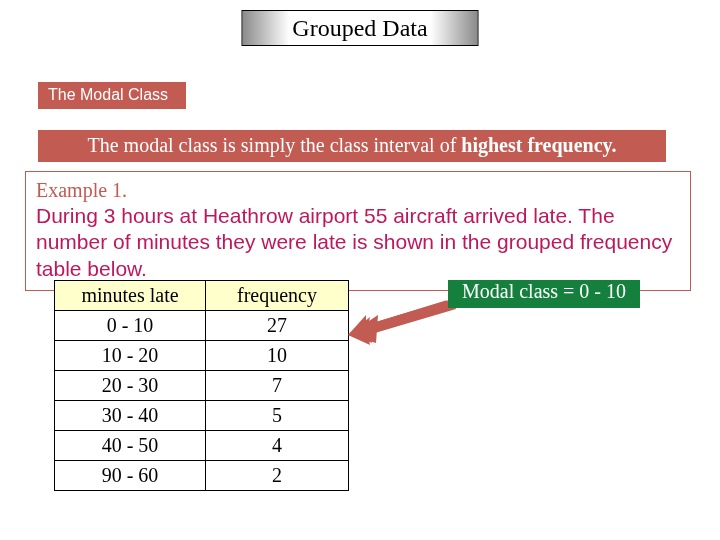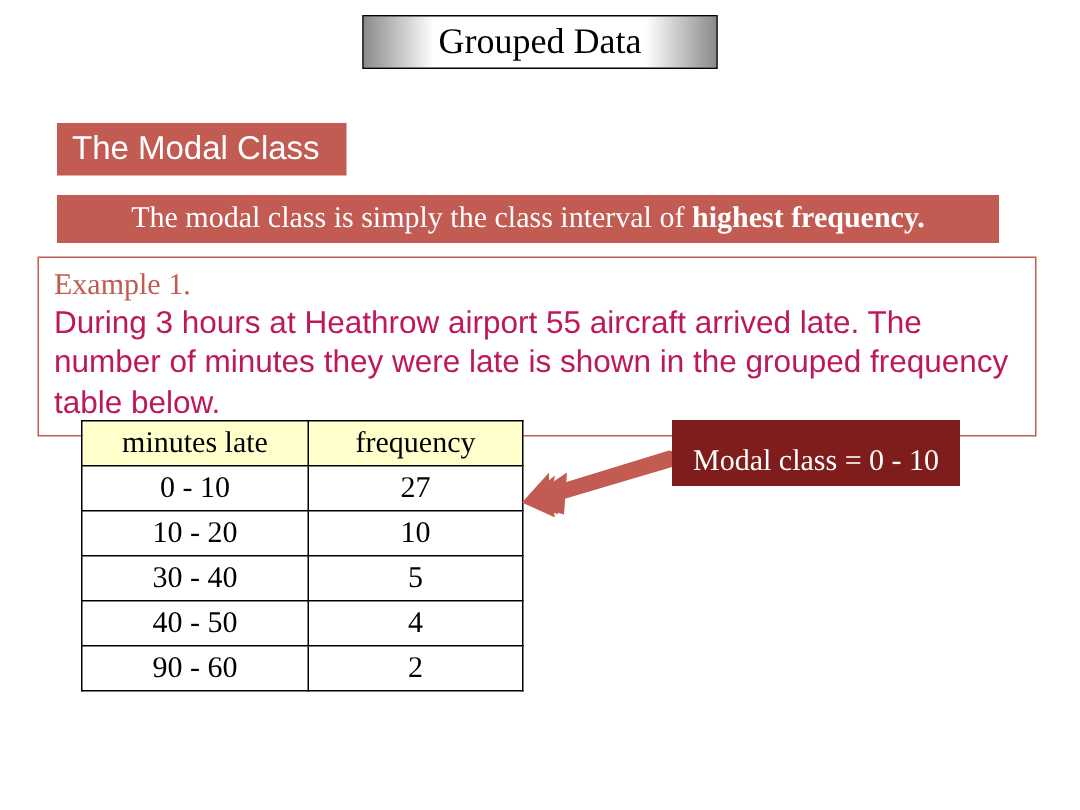--- a/index.html
+++ b/index.html
@@ -28,21 +28,21 @@
     font-size: 24px;
     color: #000;
     text-align: right;
   }
   .subtitle {
     position: absolute;
     top: 82px;
     left: 38px;
     background: #c25b52;
     color: #fff;
-    font-size: 22px;
+    font-size: 16px;
     padding: 4px 18px 5px 10px;
     font-family: "Segoe UI", Arial, sans-serif;
   }
   .definition-bar {
     position: absolute;
     top: 130px;
     left: 38px;
     width: 628px;
     background: #c25b52;
     color: #fff;
@@ -90,25 +90,25 @@
   .freq-table th {
     background: #ffffcc;
     font-weight: normal;
   }
   .freq-table .col-min { width: 148px; }
   .freq-table .col-freq { width: 140px; }
   .callout {
     position: absolute;
     top: 280px;
     left: 448px;
-    background: #7f1d1d;
+    background: #15803d;
     color: #fff;
     font-family: "Times New Roman", serif;
     font-size: 20px;
-    padding: 16px 14px 5px 14px;
+    padding: 0 14px 5px 14px;
   }
   .arrow {
     position: absolute;
     top: 295px;
     left: 348px;
     width: 110px;
     height: 50px;
     pointer-events: none;
   }
 </style>
@@ -136,20 +136,24 @@
   </tr>
   <tr>
     <td>0 - 10</td>
     <td>27</td>
   </tr>
   <tr>
     <td>10 - 20</td>
     <td>10</td>
   </tr>
   <tr>
+    <td>20 - 30</td>
+    <td>7</td>
+  </tr>
+  <tr>
     <td>30 - 40</td>
     <td>5</td>
   </tr>
   <tr>
     <td>40 - 50</td>
     <td>4</td>
   </tr>
   <tr>
     <td>90 - 60</td>
     <td>2</td>

